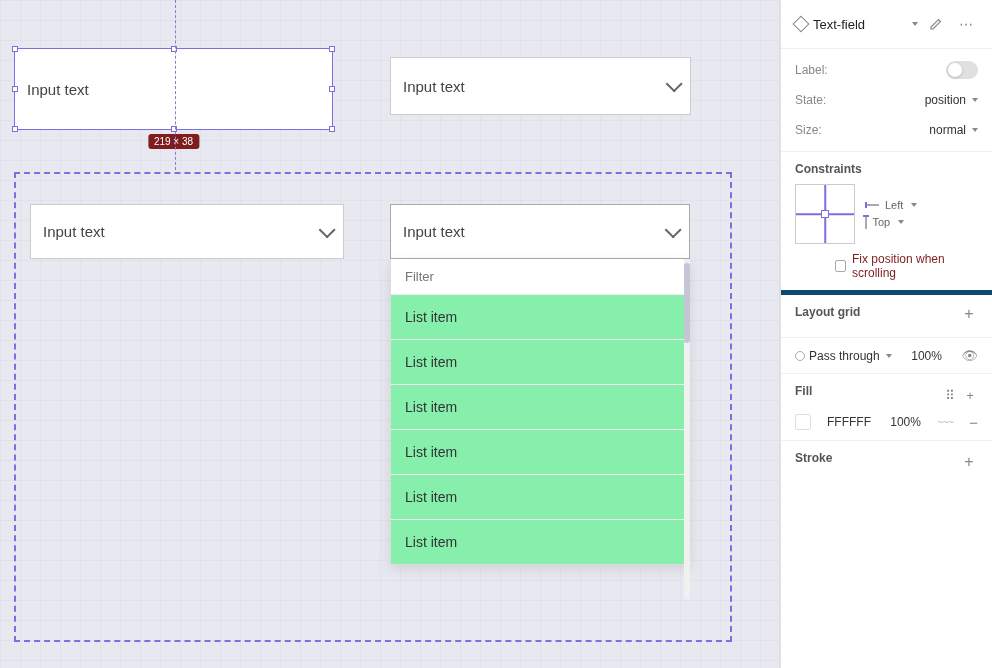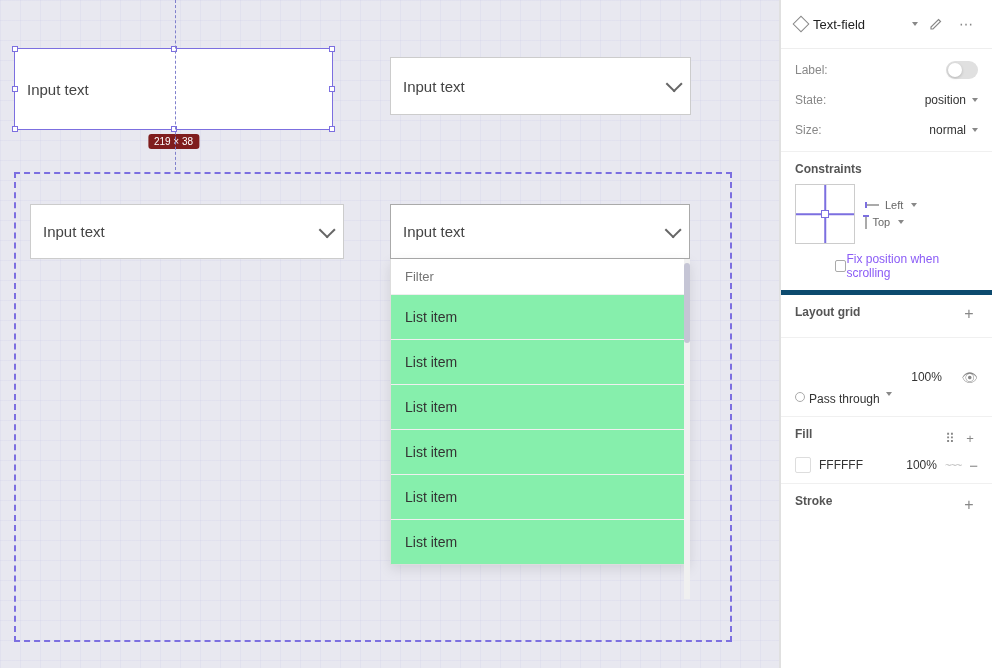--- a/index.html
+++ b/index.html
@@ -373,23 +373,23 @@
       align-items: center;
       gap: 6px;
       font-size: 11px;
       color: #666;
       cursor: pointer;
     }
 
     .fix-position-row {
       display: flex;
       align-items: center;
-      gap: 0;
-      font-size: 12px;
-      color: #8b5cf6;
+      gap: 6px;
+      font-size: 12px;
+      color: #7f1d1d;
       margin-left: 40px;
     }
 
     .checkbox {
       width: 12px;
       height: 12px;
       border: 1.5px solid #aaa;
       border-radius: 2px;
       cursor: pointer;
     }
@@ -401,26 +401,25 @@
     }
 
     .layer-mode-row {
       display: flex;
       align-items: center;
       justify-content: space-between;
     }
 
     .layer-mode {
       display: flex;
-      align-items: flex-start;
+      align-items: center;
       gap: 4px;
       font-size: 12px;
       color: #333;
       cursor: pointer;
-      margin-top: 44px;
     }
 
     .circle-icon {
       width: 10px;
       height: 10px;
       border: 1.5px solid #aaa;
       border-radius: 50%;
     }
 
     .layer-opacity {
@@ -459,21 +458,21 @@
       align-items: center;
       justify-content: center;
       color: #888;
       cursor: pointer;
       font-size: 13px;
     }
 
     .fill-row {
       display: flex;
       align-items: center;
-      gap: 8px;
+      gap: 16px;
     }
 
     .color-swatch {
       width: 16px;
       height: 16px;
       border: 1px solid #ddd;
       border-radius: 2px;
       background: white;
       flex-shrink: 0;
     }

